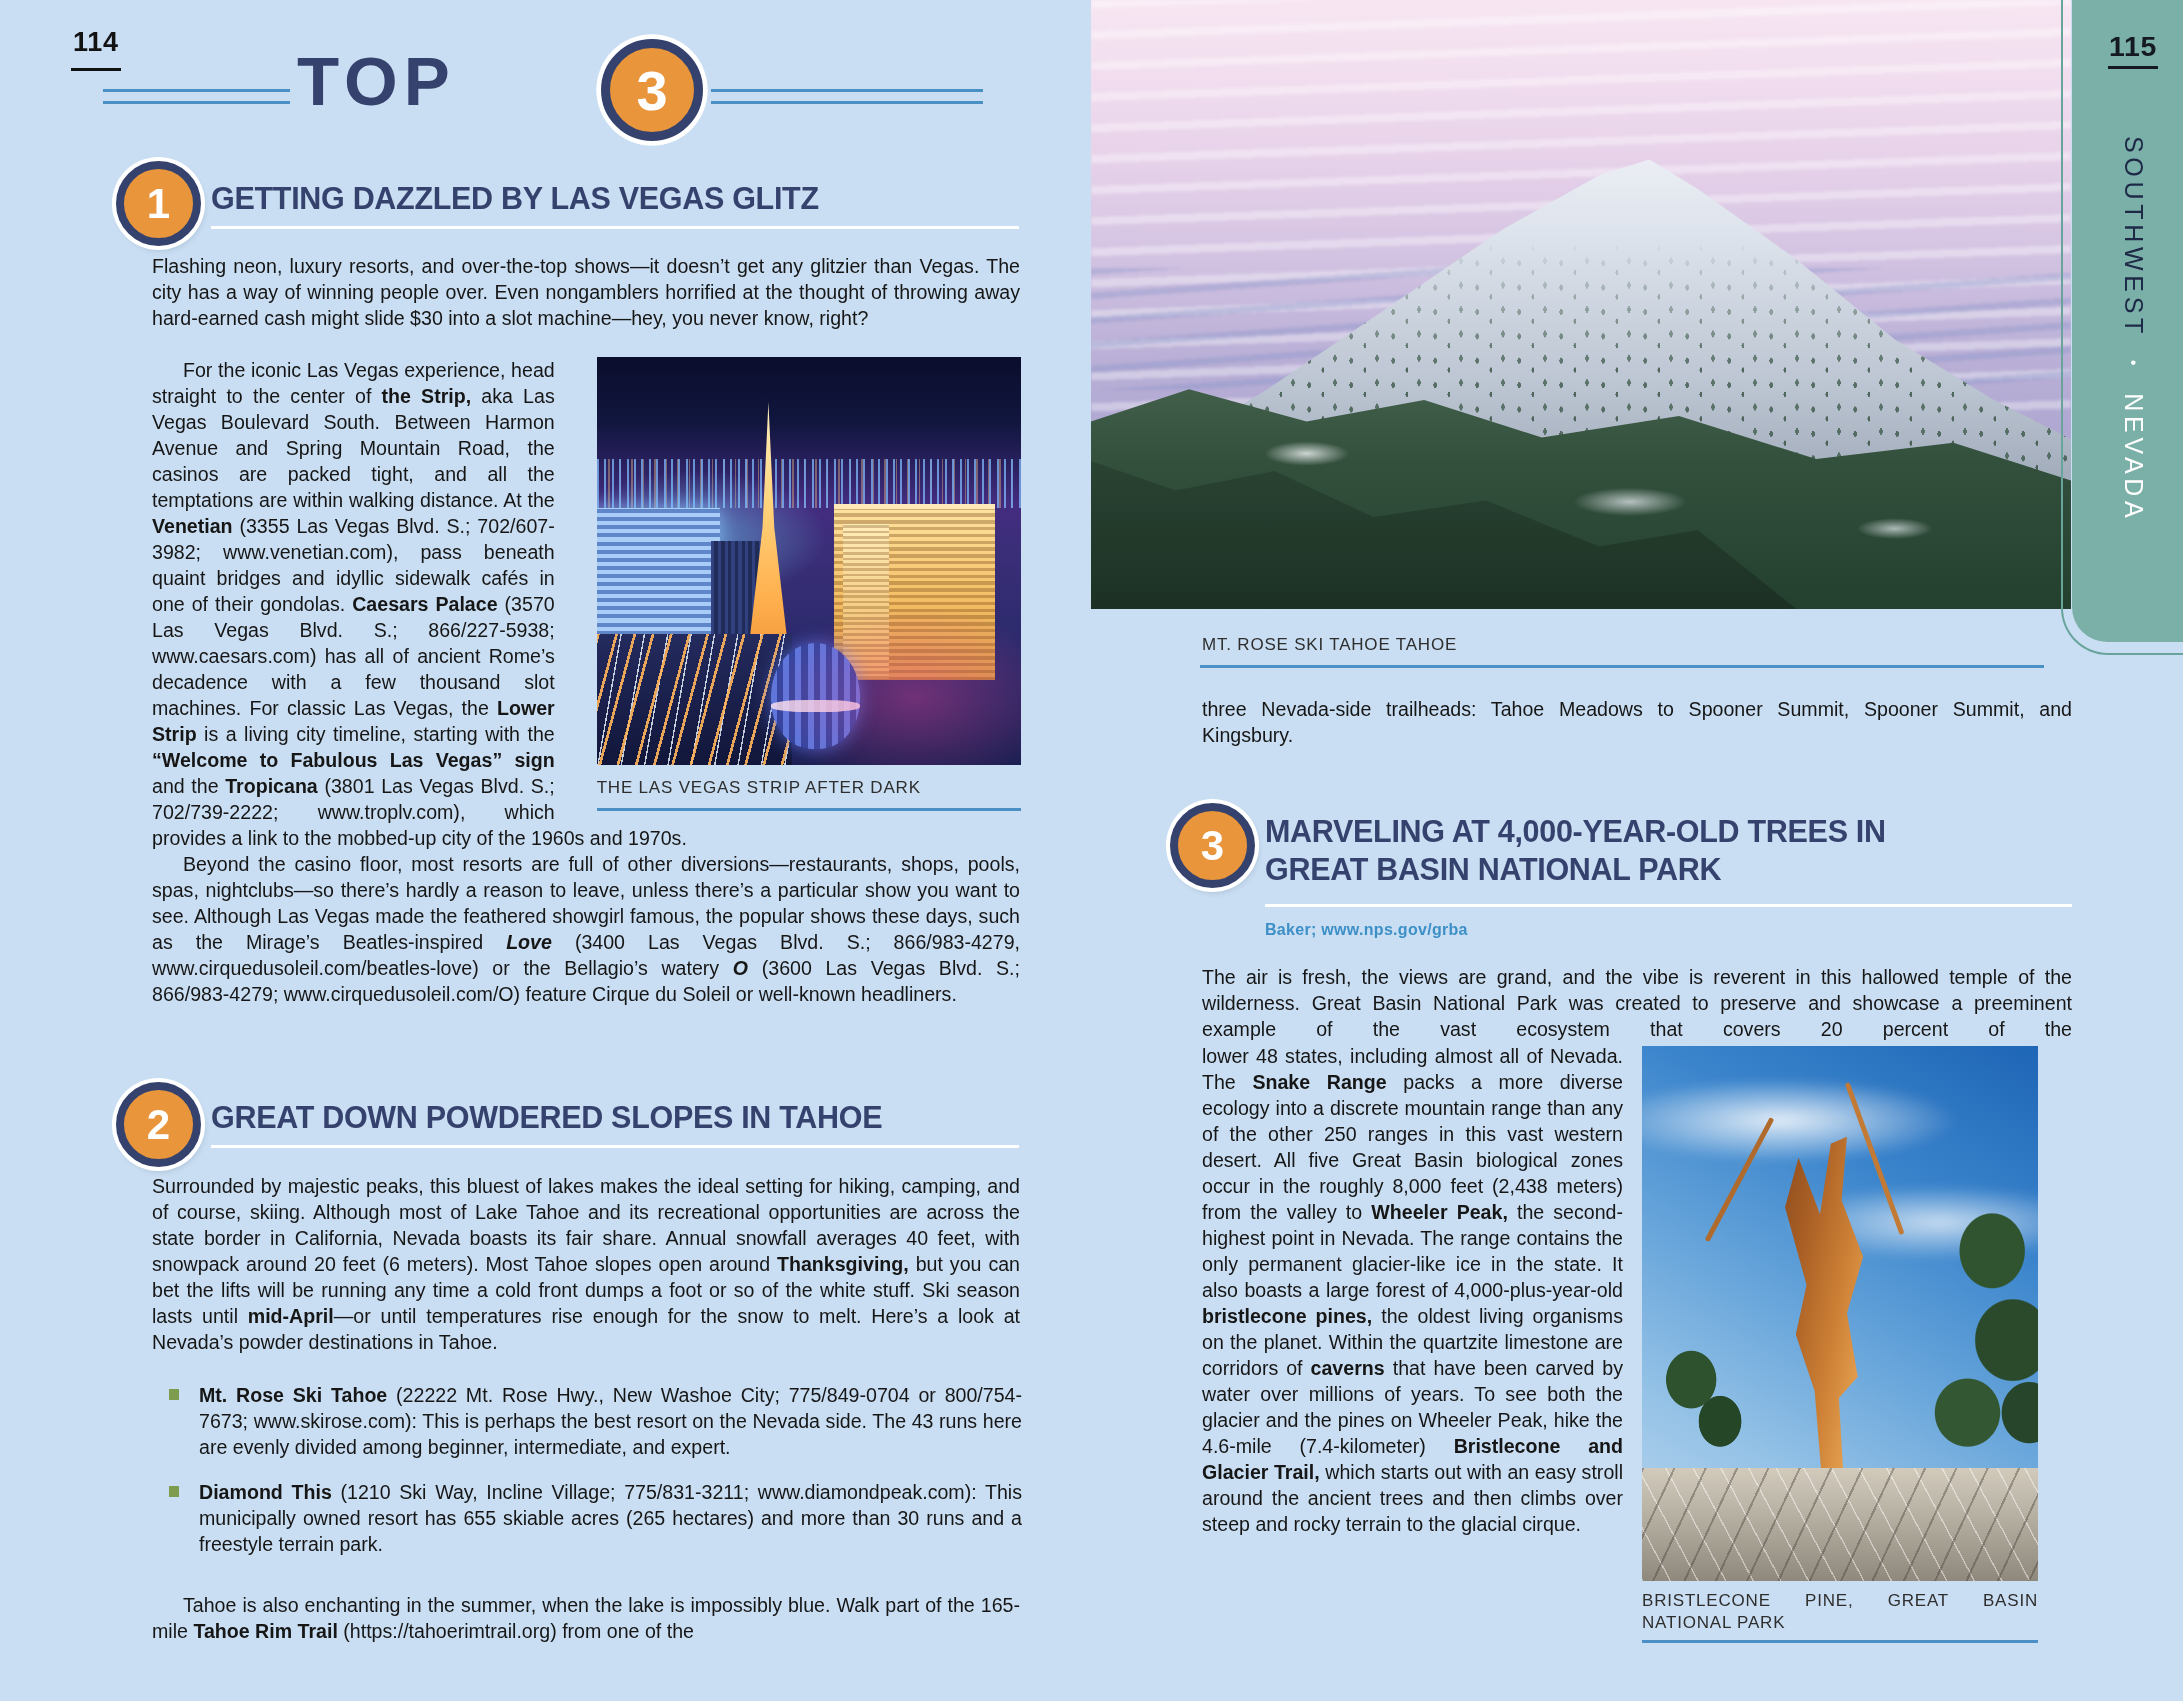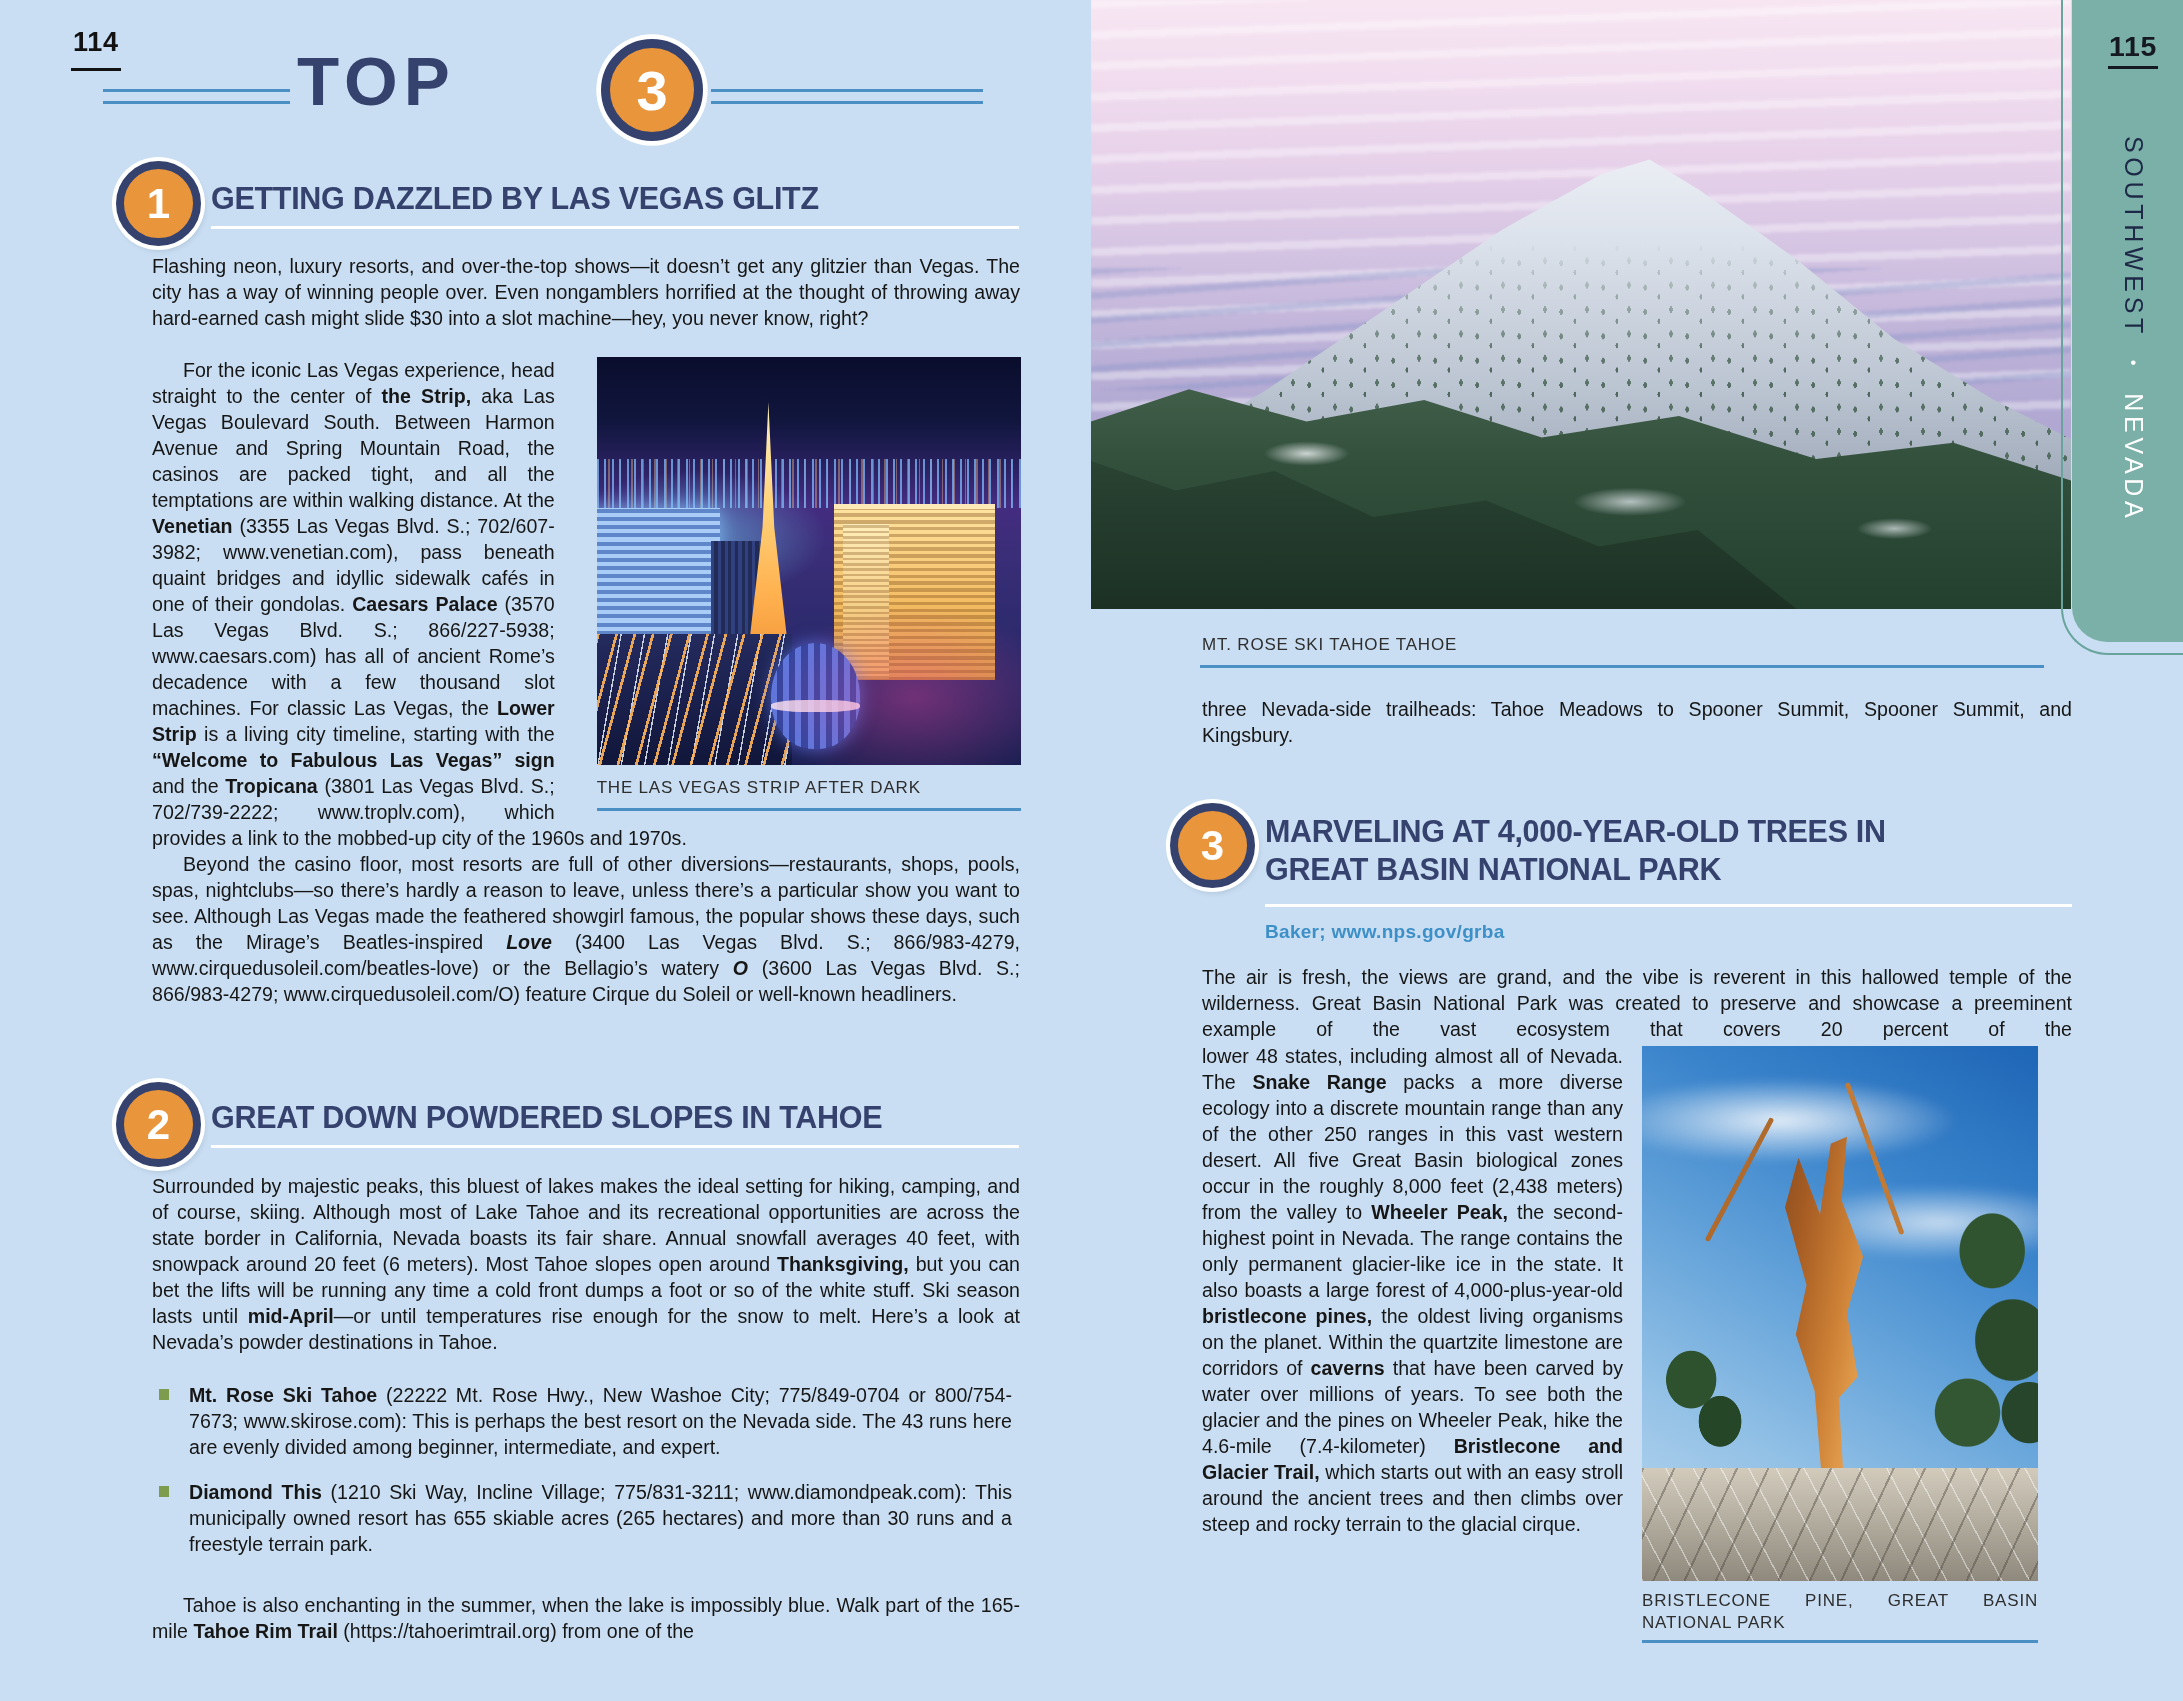--- a/index.html
+++ b/index.html
@@ -27,21 +27,21 @@
   .top-circle{width:84px;height:84px;border-radius:50%;background:#e8953c;border:9.5px solid #36426e;box-shadow:0 0 0 4.7px #ffffff;display:flex;align-items:center;justify-content:center;color:#fff;font-weight:800;font-size:56px;}
 
   
   .badge{width:69px;height:69px;border-radius:50%;background:#e8953c;border:8.1px solid #36426e;box-shadow:0 0 0 4.1px #ffffff,2px 3.4px 6.8px rgba(40,60,90,.25);display:flex;align-items:center;justify-content:center;color:#fff;font-weight:800;font-size:42px;}
 
   
   .bullet{position:relative;padding-left:30px;margin-bottom:19px;}
   .bullet .mark{position:absolute;left:0;top:7.4px;width:10.2px;height:10.2px;background:#7d9c4e;}
 
   
-  .subhead{font-size:19px;font-weight:700;color:#3d8fc7;letter-spacing:0.3px;}
+  .subhead{font-size:16px;font-weight:700;color:#3d8fc7;letter-spacing:0.3px;}
 
   
   .vegas-float{float:right;width:445px;margin:0 0 5.4px 20.3px;}
   .vegas-float .photo{width:424px;height:408px;margin-left:21.7px;position:relative;overflow:hidden;}
   .vegas-float .cap{margin:12.2px 0 0 21.7px;}
   .vegas-float .rule-blue{margin:9.5px 0 0 21.7px;width:424px;}
   .pine-float{float:right;width:430px;margin:2.7px 0 5.4px 19px;}
   .pine-inner{width:396px;margin-right:34px;}
   .pine-photo{width:396px;height:535px;position:relative;overflow:hidden;}
   .pine-inner .cap{margin-top:9.5px;}
@@ -181,21 +181,21 @@
   <div class="abs badge" style="left:116px;top:1082px;">
     <span>2</span>
   </div>
   <div class="abs heading" style="left:211px;top:1098px;width:812px;">GREAT DOWN POWDERED SLOPES IN TAHOE</div>
   <div class="abs rule-white" style="left:211px;top:1145px;width:808px;"></div>
 
   <div class="abs bodytext" style="left:152px;top:1173px;width:868px;">
     <p><span>Surrounded by majestic peaks, this bluest of lakes makes the ideal setting for hiking, camping, and of course, skiing. Although most of Lake Tahoe and its recreational opportunities are across the state border in California, Nevada boasts its fair share. Annual snowfall averages 40 feet, with snowpack around 20 feet (6 meters). Most Tahoe slopes open around </span><span class="b">Thanksgiving,</span><span> but you can bet the lifts will be running any time a cold front dumps a foot or so of the white stuff. Ski season lasts until </span><span class="b">mid-April</span><span>—or until temperatures rise enough for the snow to melt. Here’s a look at Nevada’s powder destinations in Tahoe.</span></p>
   </div>
 
-  <div class="abs bodytext" style="left:159px;top:1382px;width:853px;">
+  <div class="abs bodytext" style="left:169px;top:1382px;width:853px;">
     <div class="bullet">
       <span class="mark"></span>
       <span><span class="b">Mt. Rose Ski Tahoe</span><span> (22222 Mt. Rose Hwy., New Washoe City; 775/849-0704 or 800/754-7673; www.skirose.com): This is perhaps the best resort on the Nevada side. The 43 runs here are evenly divided among beginner, intermediate, and expert.</span></span>
     </div>
     <div class="bullet">
       <span class="mark"></span>
       <span><span class="b">Diamond This</span><span> (1210 Ski Way, Incline Village; 775/831-3211; www.diamondpeak.com): This municipally owned resort has 655 skiable acres (265 hectares) and more than 30 runs and a freestyle terrain park.</span></span>
     </div>
   </div>
 

